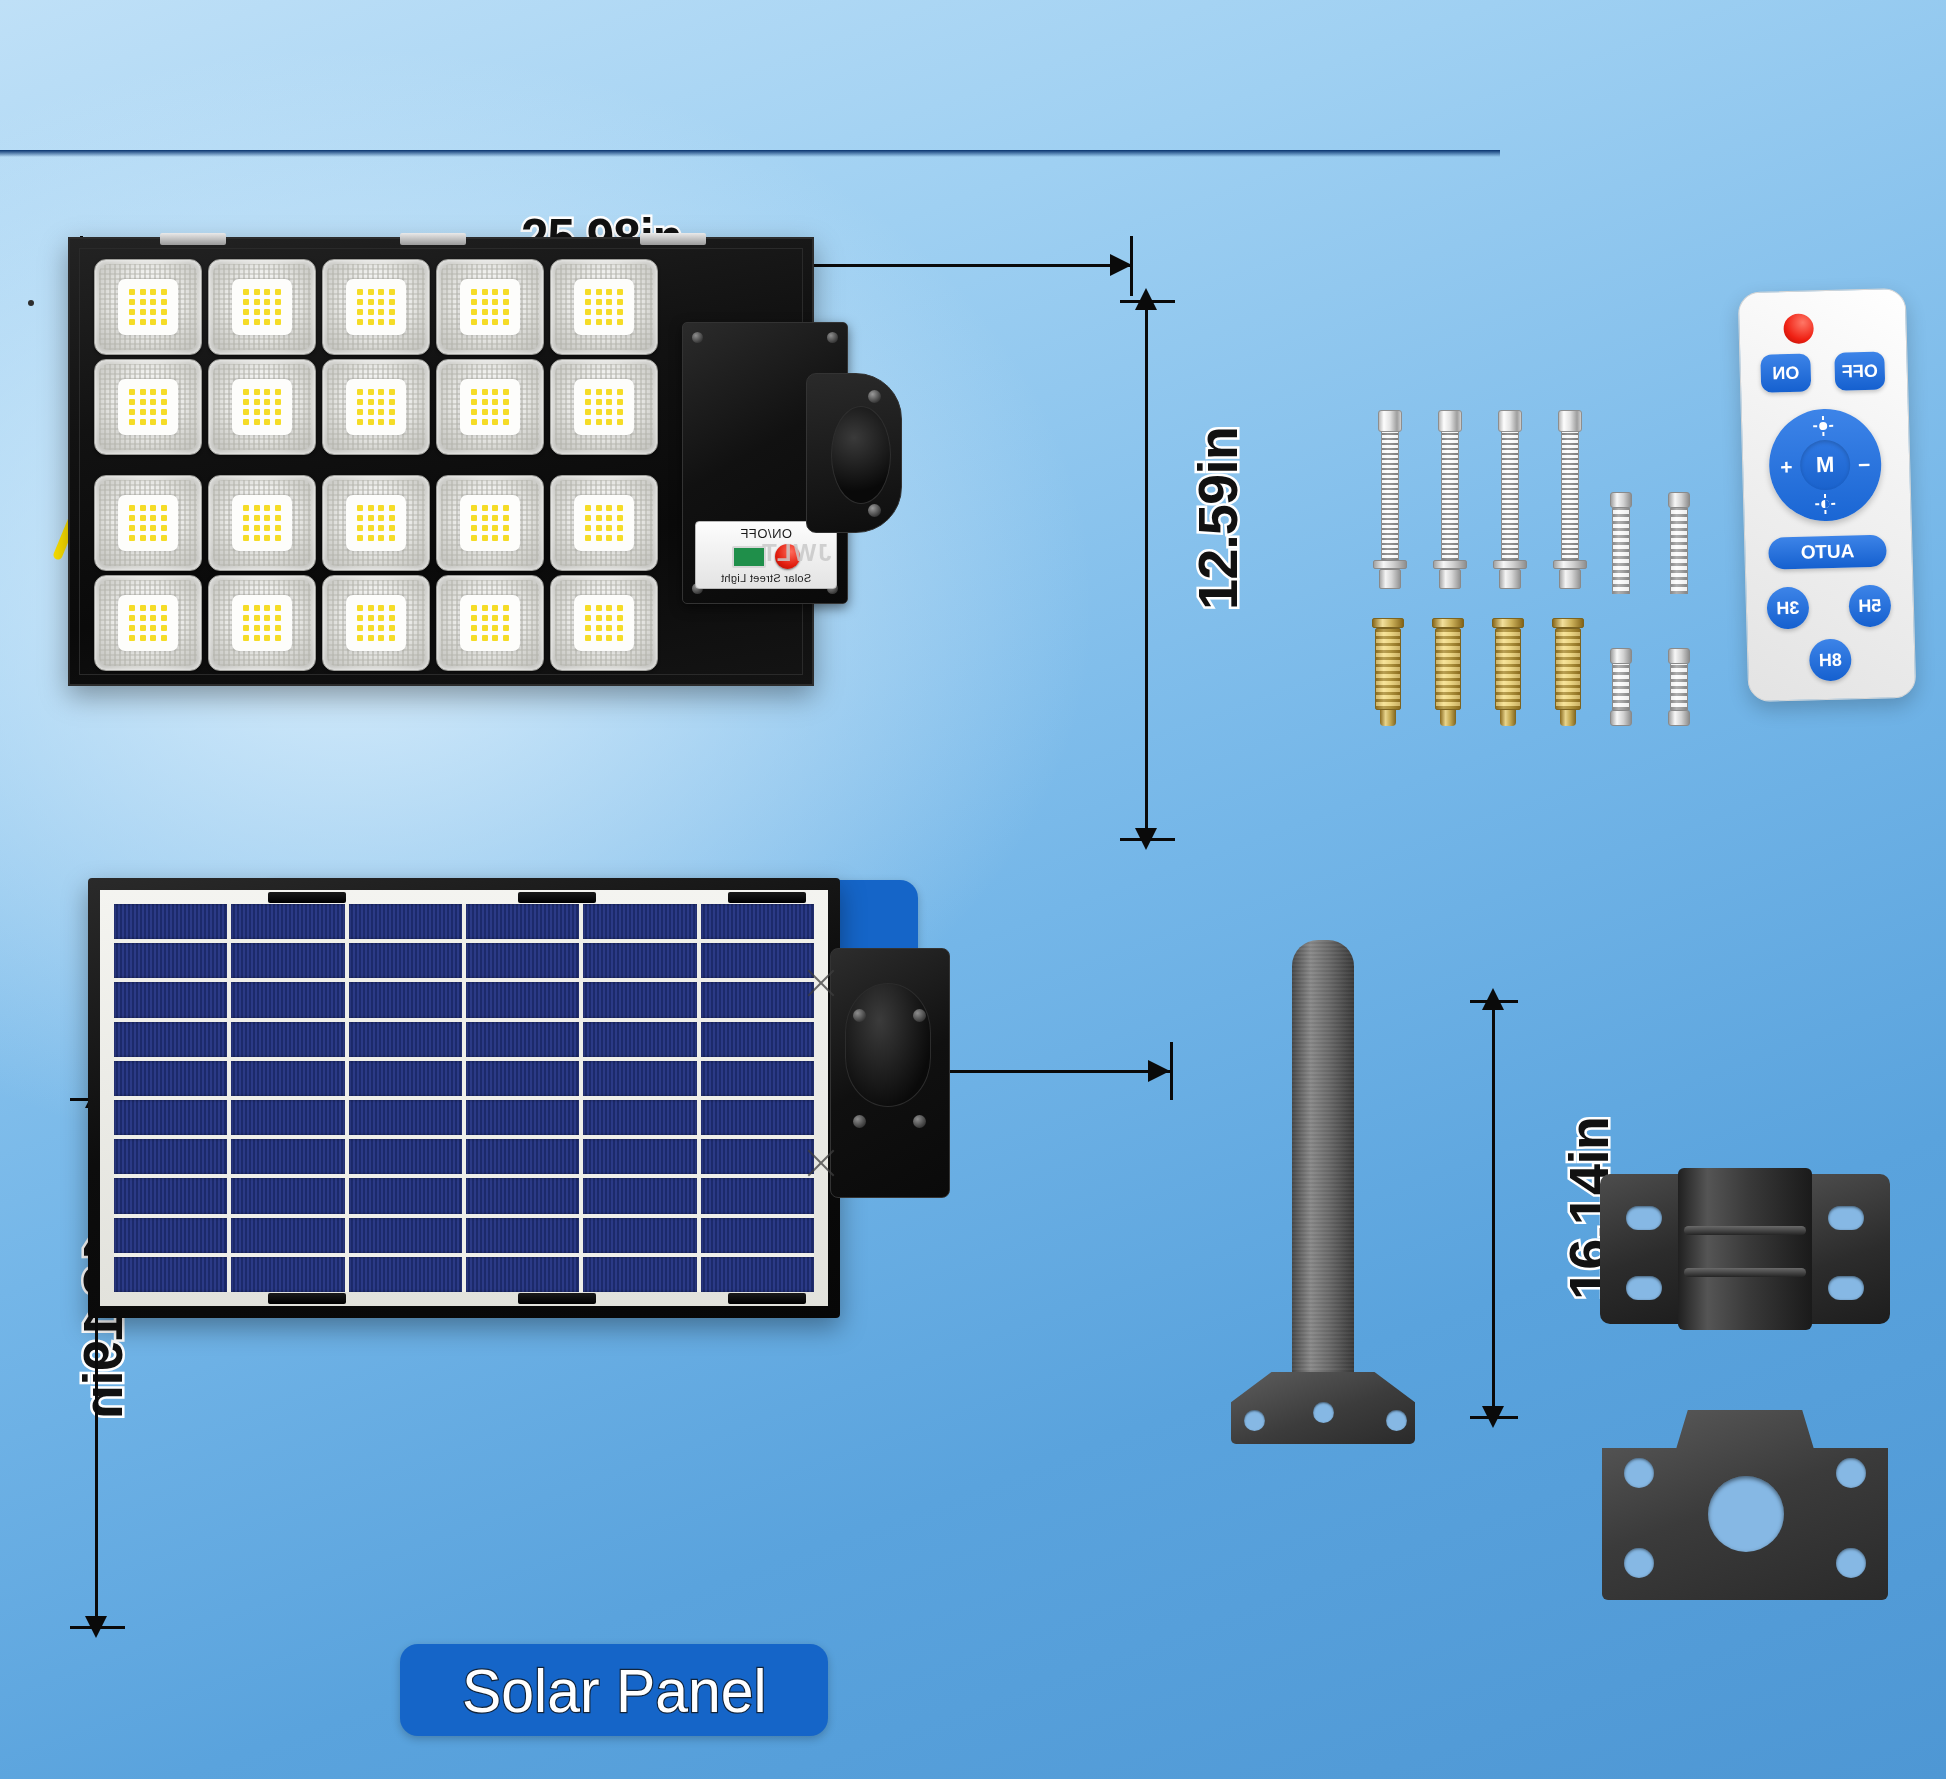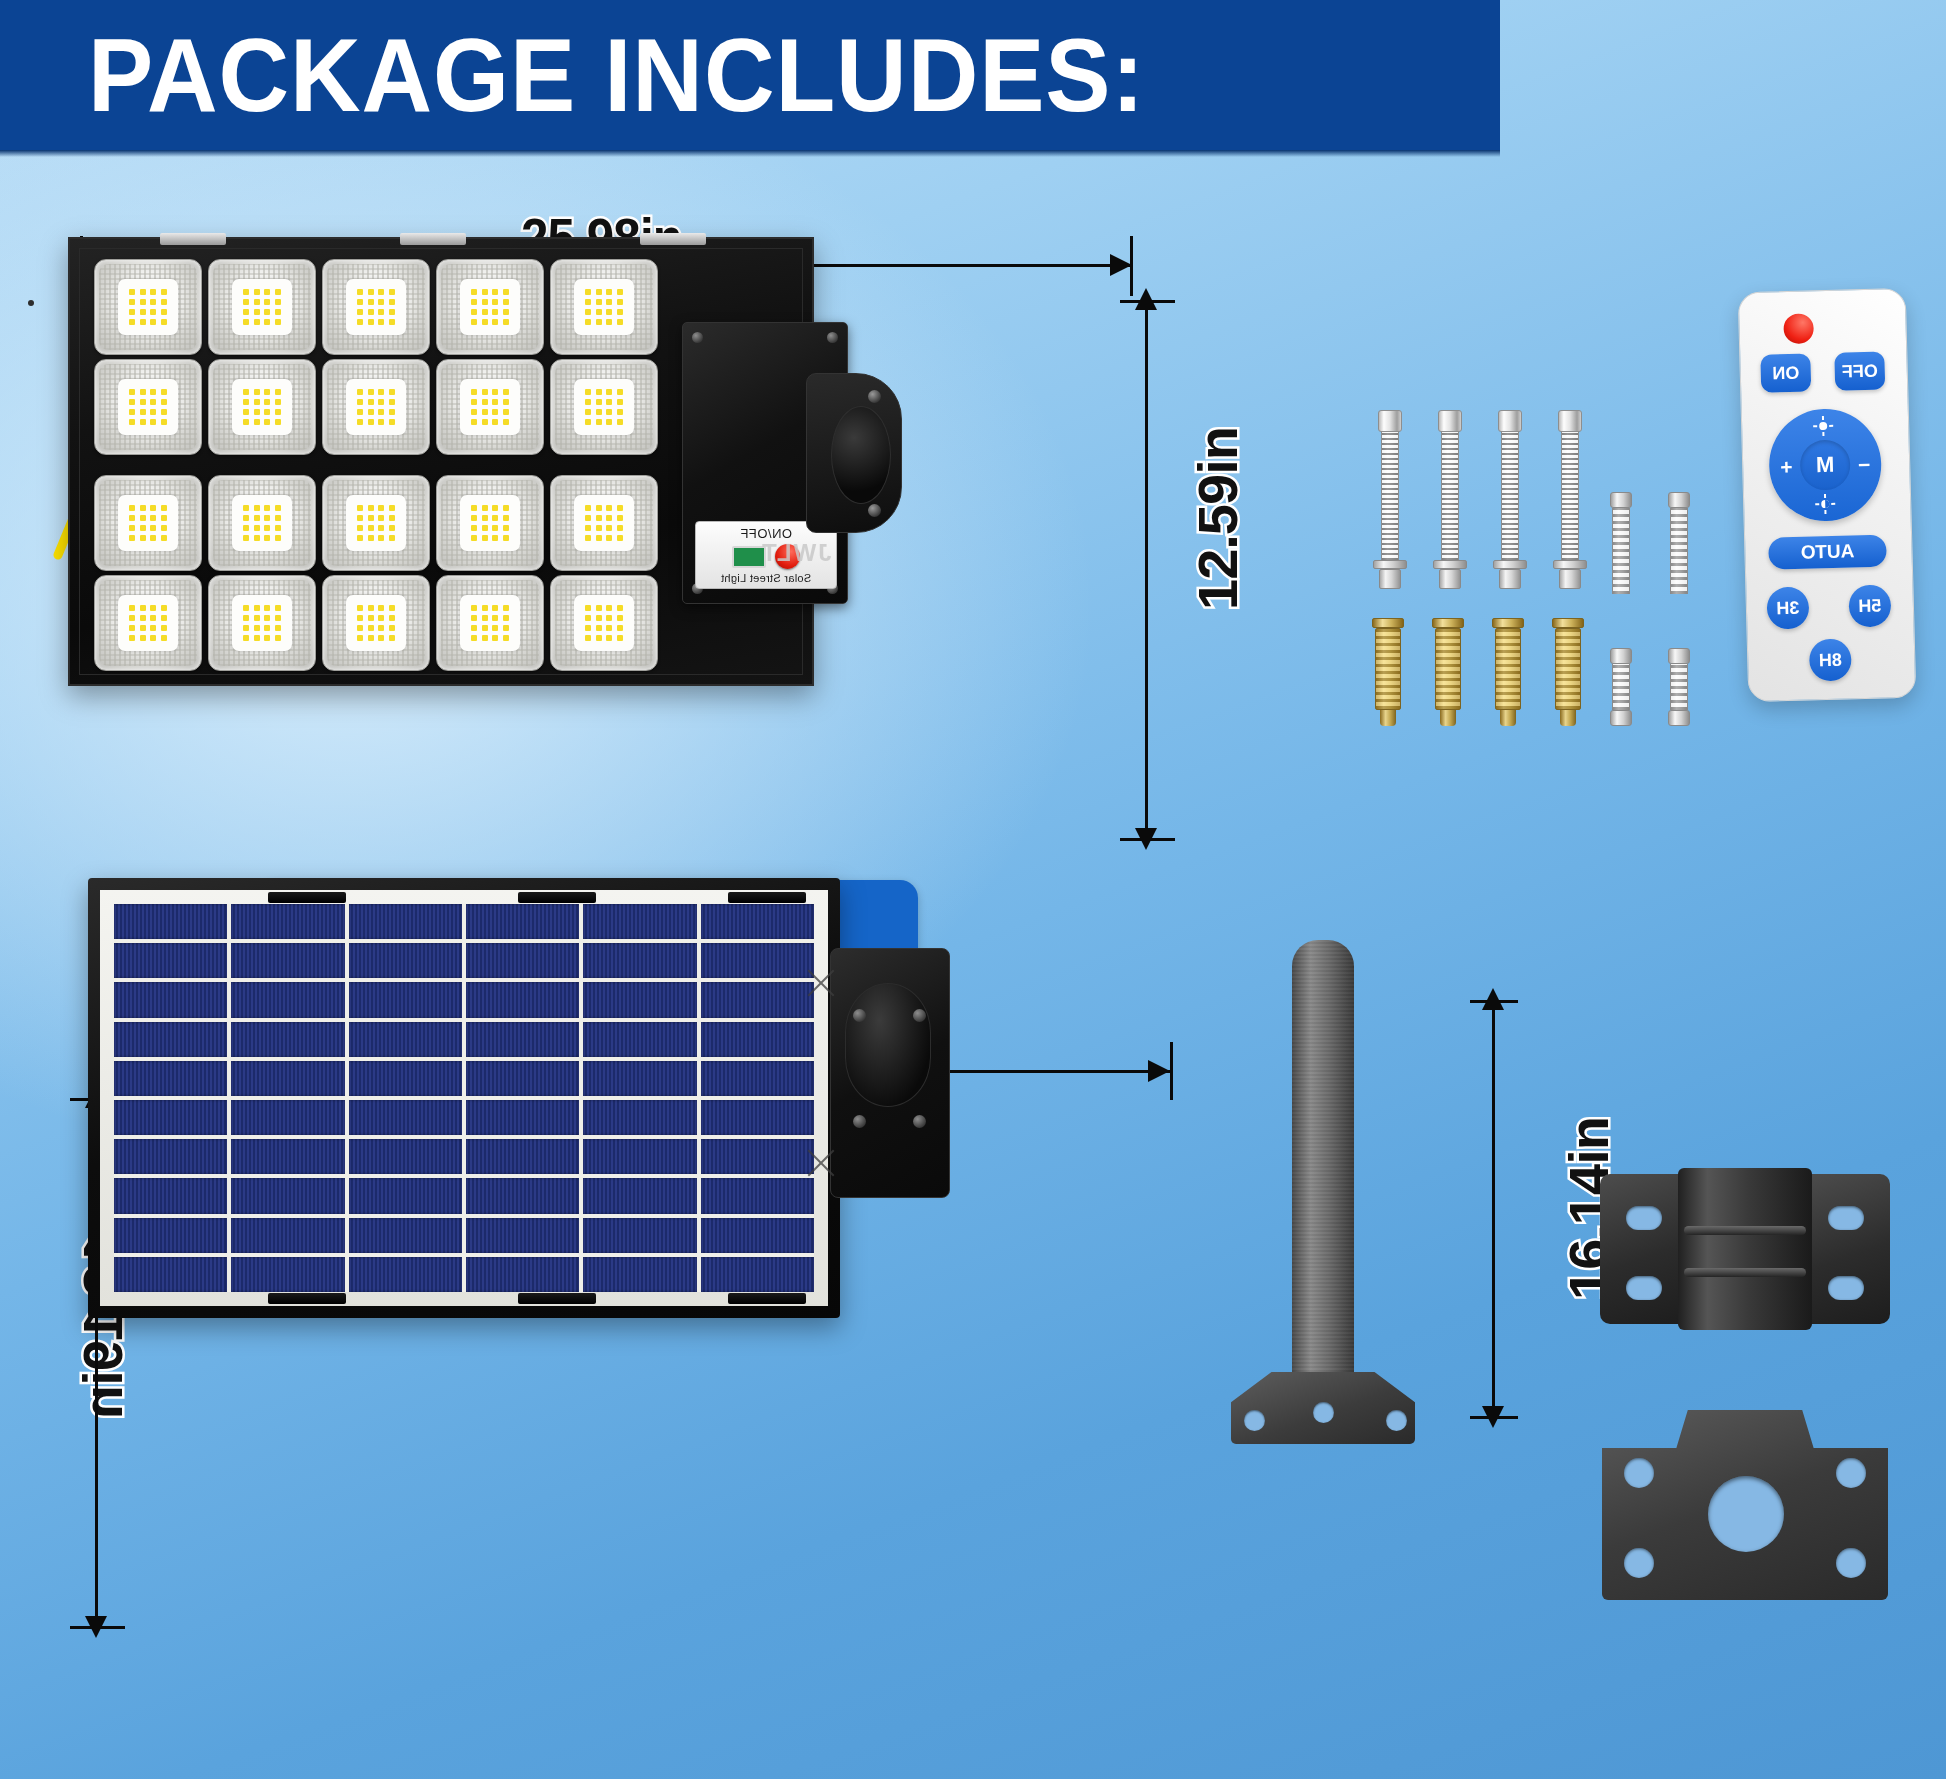--- a/index.html
+++ b/index.html
@@ -375,23 +375,20 @@
     background:#86b8e4; box-shadow:inset 0 1px 3px rgba(0,0,0,.5); z-index:3; }
 
   .rot90  { transform:rotate(90deg) scale(1,-1); transform-origin:left top; }
   .rotn90 { transform:rotate(-90deg); transform-origin:left top; }
 </style>
 </head>
 <body>
 
 <div id="stage">
 
-  <div id="header">
-    <div id="header-title">PACKAGE INCLUDES:</div>
-  </div>
   <div id="header-shadow"></div>
 
   <div class="dim" style="left:510px; top:205px;">25.98in</div>
   <div class="dimline-h" style="left:80px; top:264px; width:1050px;"></div>
   <div class="arrow left" style="left:78px;  top:254px;"></div>
   <div class="arrow right" style="left:1110px;top:254px;"></div>
   <div class="tick-v" style="left:80px;  top:236px; height:60px;"></div>
   <div class="tick-v" style="left:1130px;top:236px; height:60px;"></div>
 
   <div class="dim rotn90" style="left:1185px; top:610px;">12.59in</div>
@@ -933,20 +930,23 @@
 
   <div id="panel-box">
     <div class="pbox-x" style="left:-28px; top:16px;"></div>
     <div class="pbox-x" style="left:-28px; top:196px;"></div>
     <div class="pbox-screw" style="left:22px; top:60px;"></div>
     <div class="pbox-screw" style="left:82px; top:60px;"></div>
     <div class="pbox-screw" style="left:22px; top:166px;"></div>
     <div class="pbox-screw" style="left:82px; top:166px;"></div>
   </div>
 
+  <div class="chip" style="left:400px; top:1644px; width:428px; height:92px;">
+    <span>Solar Panel</span>
+  </div>
 
   <div id="hardware-bolts">
       <div class="bolt" style="left: 1378px; top: 410px;">
         <div class="bolt-head"></div>
         <div class="bolt-shaft"></div>
         <div class="bolt-washer"></div>
         <div class="bolt-nut"></div>
       </div>
       <div class="bolt" style="left: 1438px; top: 410px;">
         <div class="bolt-head"></div>

